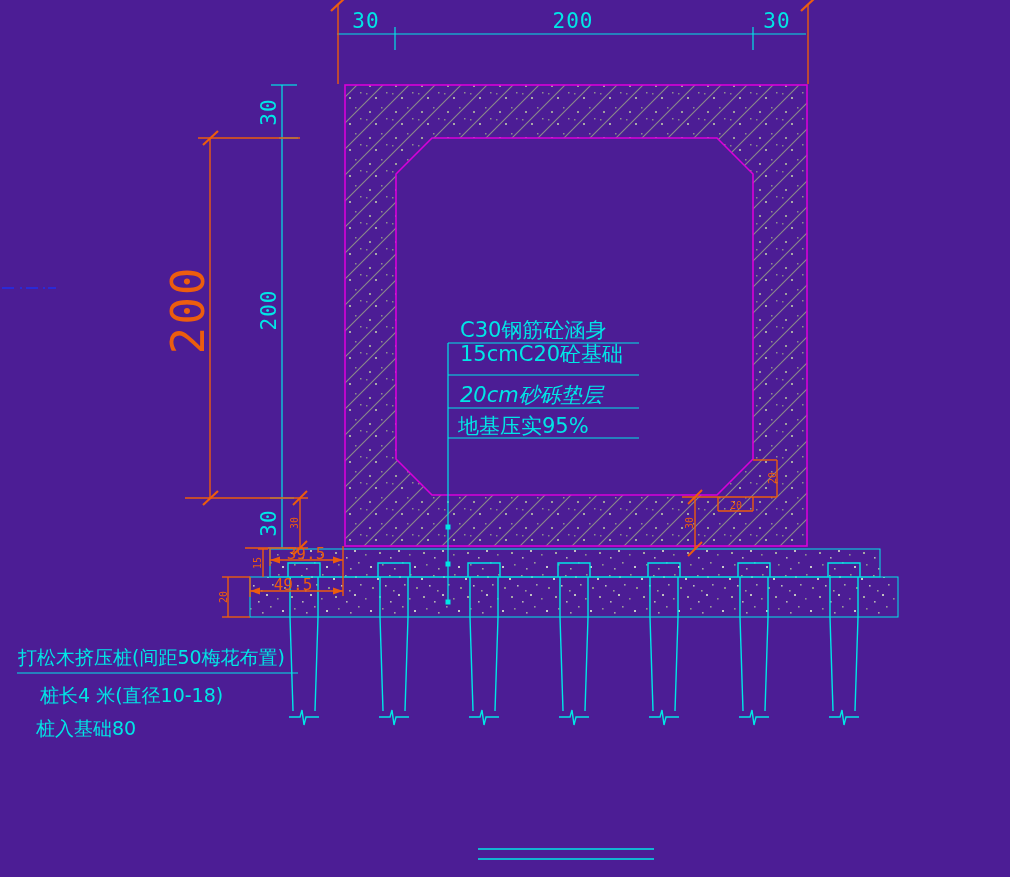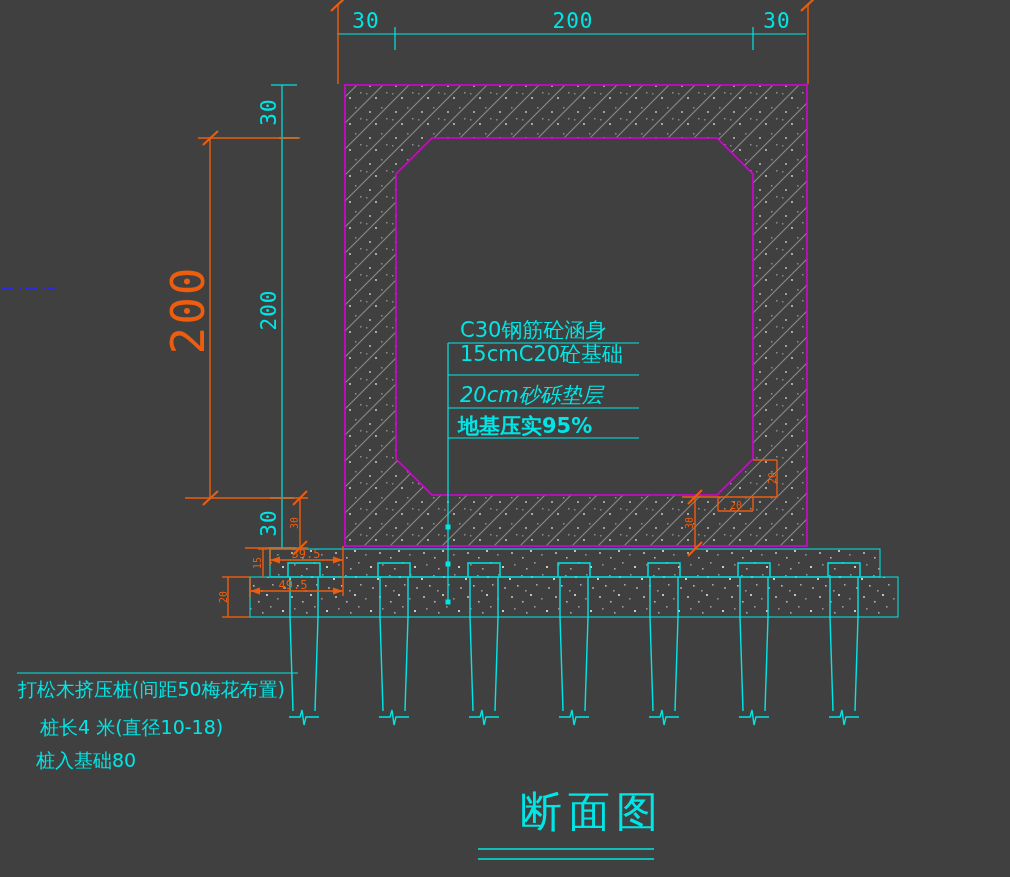--- a/index.html
+++ b/index.html
@@ -1,31 +1,31 @@
 <!DOCTYPE html>
 <html><head>
 <meta charset="utf-8">
 <style>
   html,body{margin:0;padding:0;background:#000;}
   .canvas{
-    position:relative;width:1010px;height:877px;background:#404040;overflow:hidden;
+    position:relative;width:1010px;height:877px;background:#4c1d95;overflow:hidden;
     font-family:"DejaVu Sans Mono","DejaVu Sans",monospace;
   }
   .canvas svg{position:absolute;left:0;top:0;}
   .t{position:absolute;white-space:nowrap;line-height:1;}
   .ctr{transform:translate(-50%,-50%);}
   .vrt{transform:translate(-50%,-50%) rotate(-90deg);}
   .cyan{color:#00e6e6;}
   .orange{color:#ec5d0e;}
   .dim{font-size:21px;letter-spacing:1px;}
   .dimbig{font-size:46px;letter-spacing:2px;}
-  .dimsm{font-size:12px;text-align:center;}
+  .dimsm{font-size:16px;text-align:center;}
   .dimxs{font-size:10px;}
   .anno{font-size:21px;font-family:"DejaVu Sans",sans-serif;}
-  .note{font-size:19px;font-family:"DejaVu Sans",sans-serif;margin-top:32px;}
+  .note{font-size:19px;font-family:"DejaVu Sans",sans-serif;}
   .title{font-size:42px;letter-spacing:6px;font-family:"DejaVu Sans",sans-serif;}
   .scale{font-size:26px;margin-top:48px;}
 </style>
 </head>
 <body>
 
 <div class="canvas">
 
   <svg width="1010" height="877" viewBox="0 0 1010 877">
     <defs>
@@ -227,22 +227,21 @@
   <div class="t ctr orange dimsm" style="left:306px;top:554px;">39.5</div>
   <div class="t ctr orange dimsm" style="left:293px;top:585px;">49.5</div>
   <div class="t vrt orange dimxs" style="left:258px;top:563px;">15</div>
   <div class="t vrt orange dimxs" style="left:224px;top:597px;">20</div>
   <div class="t vrt orange dimxs" style="left:773px;top:478px;">20</div>
   <div class="t ctr orange dimxs" style="left:736px;top:506px;">20</div>
 
   <div class="t cyan anno" style="left:460px;top:320px;">C30钢筋砼涵身</div>
   <div class="t cyan anno" style="left:460px;top:344px;">15cmC20砼基础</div>
   <div class="t cyan anno" style="left:460px;top:385px;font-style:italic;">20cm砂砾垫层</div>
-  <div class="t cyan anno" style="left:458px;top:416px;font-weight:bold;">地基压实95%</div>
+  <div class="t cyan anno" style="left:458px;top:416px;">地基压实95%</div>
 
   <div class="t cyan note" style="left:18px;top:648px;">打松木挤压桩(间距50梅花布置)</div>
   <div class="t cyan note" style="left:40px;top:686px;">桩长4 米(直径10-18)</div>
   <div class="t cyan note" style="left:36px;top:719px;">桩入基础80</div>
 
-  <div class="t cyan title" style="left:520px;top:791px;">断面图</div>
   <div class="t cyan scale" style="left:662px;top:850px;">1:40</div>
 
 </div>
 
 </body></html>

